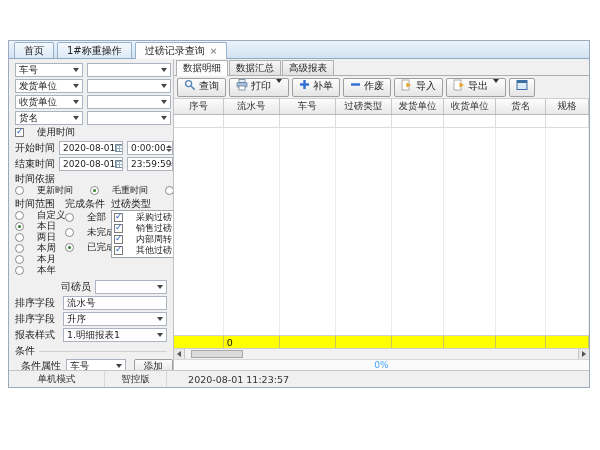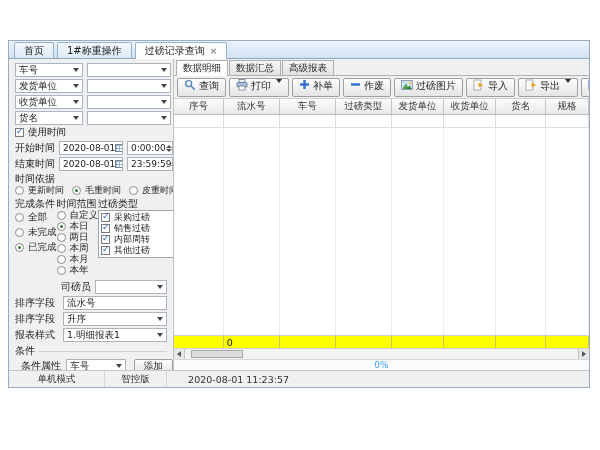--- a/index.html
+++ b/index.html
@@ -16,21 +16,21 @@
   .right{flex:1;display:flex;flex-direction:column;overflow:hidden;background:#84cc16}
   
   .prow{display:flex;align-items:center;height:14px;margin-bottom:2px}
   .combo,.tbox{background:#fff;border:1px solid #a9b4be;height:14px;display:flex;align-items:center;padding:0 3px;font-size:9.5px;white-space:nowrap;overflow:hidden}
   .cdn{margin-left:auto;width:0;height:0;border-left:3px solid transparent;border-right:3px solid transparent;border-top:4px solid #444;flex:0 0 auto}
   .lb{margin-right:4px;white-space:nowrap}
   .cb{width:9px;height:9px;border:1px solid #7b7b7b;background:#fff;position:relative;flex:0 0 9px}
   .cb.on::after{content:"\2713";position:absolute;left:0;top:-3px;font-size:9px;color:#1f5fbf;font-weight:bold}
   .rd{width:9px;height:9px;border:1px solid #8a8a8a;border-radius:50%;background:#fff;position:relative;flex:0 0 9px}
   .rd.on::after{content:"";position:absolute;left:2px;top:2px;width:3px;height:3px;border-radius:50%;background:#2f7d2f}
-  .rrow{display:flex;align-items:center;gap:4px;height:11px;font-size:9.5px;white-space:nowrap}
+  .rrow{display:flex;align-items:center;gap:13px;height:11px;font-size:9.5px;white-space:nowrap}
   .seclabel{height:12px;display:flex;align-items:center;white-space:nowrap}
   .cal{width:8px;height:8px;border:1px solid #76879a;background:#fff;background-image:linear-gradient(#9ab0c4 1px,transparent 1px),linear-gradient(90deg,#9ab0c4 1px,transparent 1px);background-size:3px 3px;margin-left:auto;margin-right:2px;flex:0 0 8px}
   .spin{margin-left:auto;display:flex;flex-direction:column;gap:1px;flex:0 0 auto}
   .spin .up{width:0;height:0;border-left:3px solid transparent;border-right:3px solid transparent;border-bottom:3px solid #555}
   .spin .dn{width:0;height:0;border-left:3px solid transparent;border-right:3px solid transparent;border-top:3px solid #555}
   .cols{display:flex;margin-top:1px}
   .wbox{border:1px solid #9aa5ae;background:#fff;padding:1px 2px;width:78px}
   .btn{height:15px;background:linear-gradient(#fdfdfd,#e3e3e3);border:1px solid #9f9f9f;border-radius:2px;display:flex;align-items:center;justify-content:center;width:40px;font-size:9.5px}
   .group{display:flex;align-items:center;margin:4px 6px 3px 0;height:10px}
   .group .line{flex:1;height:1px;background:#cfcfcf;margin-left:4px}
@@ -170,60 +170,60 @@
       <div class="rrow" style="margin-bottom:2px">
         <span class="rd"></span>
           <span style="font-size:9px">更新时间</span>
         <span class="rd on" style="margin-left:4px"></span>
           <span style="font-size:9px">毛重时间</span>
         <span class="rd" style="margin-left:4px"></span>
           <span style="font-size:9px">皮重时间</span>
       </div>
 
       <div class="cols">
+        <div style="width:50px">
+          <div class="seclabel">时间范围</div>
+          <div class="rrow">
+              <span class="rd"></span>
+              <span>自定义</span>
+            </div>
+          <div class="rrow">
+              <span class="rd on"></span>
+              <span>本日</span>
+            </div>
+          <div class="rrow">
+              <span class="rd"></span>
+              <span>两日</span>
+            </div>
+          <div class="rrow">
+              <span class="rd"></span>
+              <span>本周</span>
+            </div>
+          <div class="rrow">
+              <span class="rd"></span>
+              <span>本月</span>
+            </div>
+          <div class="rrow">
+              <span class="rd"></span>
+              <span>本年</span>
+            </div>
+        </div>
         <div style="width:46px">
           <div class="seclabel">完成条件</div>
           <div class="rrow" style="height:15px">
               <span class="rd"></span>
               <span>全部</span>
             </div>
           <div class="rrow" style="height:15px">
               <span class="rd"></span>
               <span>未完成</span>
             </div>
           <div class="rrow" style="height:15px">
               <span class="rd on"></span>
               <span>已完成</span>
-            </div>
-        </div>
-        <div style="width:50px">
-          <div class="seclabel">时间范围</div>
-          <div class="rrow">
-              <span class="rd"></span>
-              <span>自定义</span>
-            </div>
-          <div class="rrow">
-              <span class="rd on"></span>
-              <span>本日</span>
-            </div>
-          <div class="rrow">
-              <span class="rd"></span>
-              <span>两日</span>
-            </div>
-          <div class="rrow">
-              <span class="rd"></span>
-              <span>本周</span>
-            </div>
-          <div class="rrow">
-              <span class="rd"></span>
-              <span>本月</span>
-            </div>
-          <div class="rrow">
-              <span class="rd"></span>
-              <span>本年</span>
             </div>
         </div>
         <div>
           <div class="seclabel">过磅类型</div>
           <div class="wbox">
             <div class="rrow">
                 <span class="cb on"></span>
                 <span style="font-size:9px">采购过磅</span>
               </div>
             <div class="rrow">
@@ -325,29 +325,20 @@
           <span>补单</span>
         </div>
         <div class="tbtn">
           <svg width="11" height="11" viewBox="0 0 11 11">
               <rect x="1" y="4.3" width="9" height="2.4" fill="#2f6fd0"></rect>
             </svg>
           <span>作废</span>
         </div>
         <div class="tbtn">
           <svg width="12" height="12" viewBox="0 0 12 12">
-              <rect x="0.5" y="1.5" width="11" height="9" fill="#cfe3f7" stroke="#7a8ca0" stroke-width="0.8"></rect>
-              <polygon points="1.5,10 5,4.5 8,10" fill="#4aa14a"></polygon>
-              <polygon points="6,10 8.5,6.5 10.8,10" fill="#2f7d2f"></polygon>
-              <circle cx="9" cy="3.8" r="1.2" fill="#f0c030"></circle>
-            </svg>
-          <span>过磅图片</span>
-        </div>
-        <div class="tbtn">
-          <svg width="12" height="12" viewBox="0 0 12 12">
               <rect x="1" y="1" width="7" height="10" fill="#fff" stroke="#999" stroke-width="0.8"></rect>
               <polygon points="5,6 9.5,3.5 9.5,8.5" fill="#e8a020" transform="rotate(180 7.5 6)"></polygon>
             </svg>
           <span>导入</span>
         </div>
         <div class="tbtn">
           <svg width="12" height="12" viewBox="0 0 12 12">
               <rect x="1" y="1" width="7" height="10" fill="#fff" stroke="#999" stroke-width="0.8"></rect>
               <polygon points="6.5,3.5 11,6 6.5,8.5" fill="#e8a020"></polygon>
             </svg>

